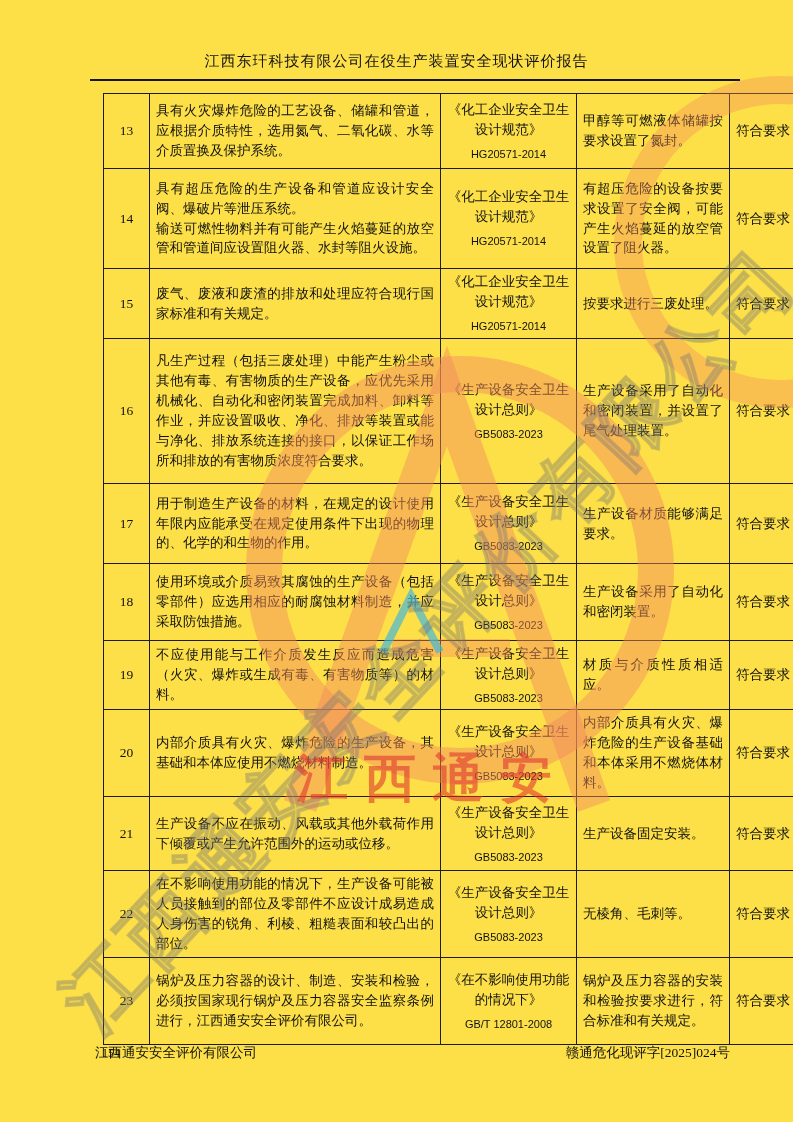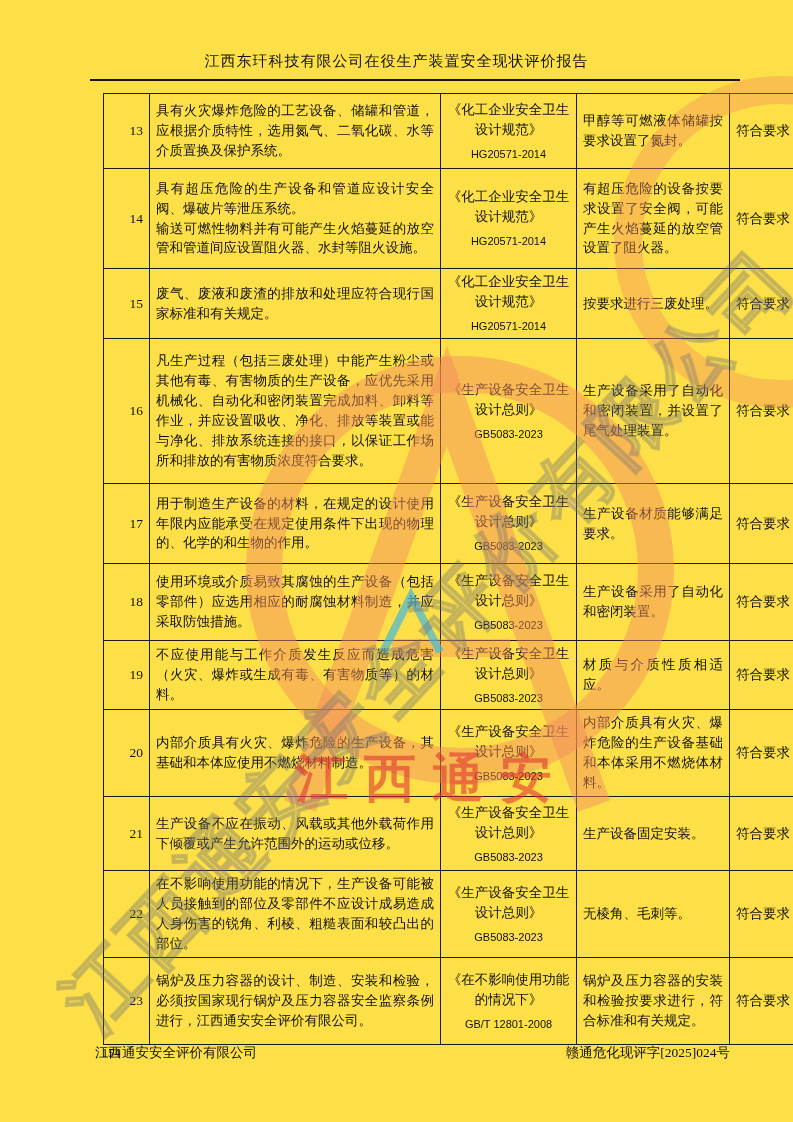--- a/index.html
+++ b/index.html
@@ -26,21 +26,21 @@
     width:628px;border-collapse:collapse;table-layout:fixed;
     z-index:1;
   }
   table.comp td{
     border:1.6px solid #1c1c1c;
     vertical-align:middle;
     font-size:13.5px;line-height:1.48;
     padding:3px 6px;
     overflow:hidden;
   }
-  td.c-no{width:33px;text-align:right;font-size:12.5px;padding:0;}
+  td.c-no{width:33px;text-align:center;font-size:12.5px;padding:0;}
   td.c-req{width:278px;text-align:justify;white-space:pre-wrap;}
   td.c-std{width:123px;text-align:center;padding:2px 3px;}
   td.c-eval{width:140px;text-align:justify;}
   td.c-conc{width:54px;text-align:center;padding:2px 10px;line-height:1.6;}
   .std-title{display:block;font-size:13.5px;}
   .std-code{display:block;font-size:11px;margin-top:6px;
     font-family:Liberation Sans, sans-serif;letter-spacing:0px;}
   
   .footer{position:absolute;left:95px;top:1044px;width:635px;height:20px;font-size:13.5px;z-index:1;}
   .footer .f-company{position:absolute;left:0;top:0;}

